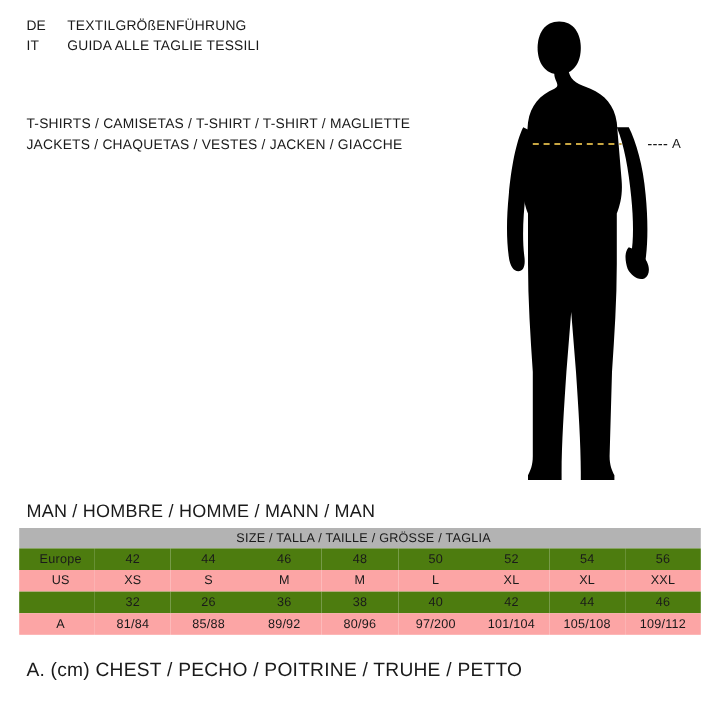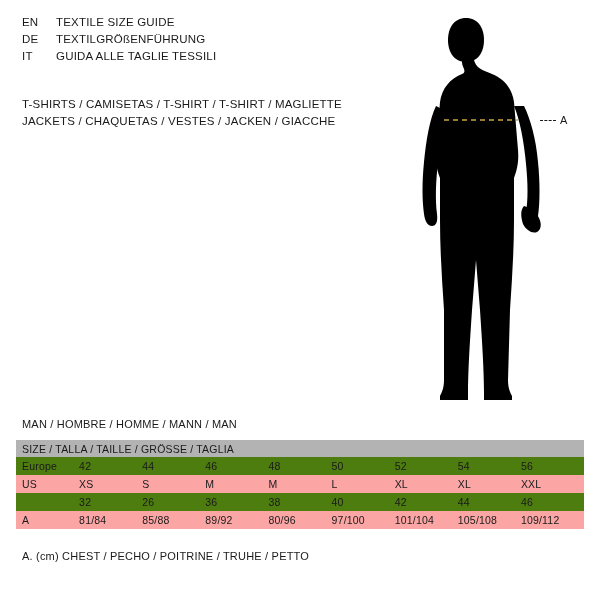--- a/index.html
+++ b/index.html
@@ -87,38 +87,38 @@
     top: 110px;
     width: 16px;
     border-top: 1px dashed #1a1a1a;
   }
 
   
   .table-title {
     position: absolute;
     left: 22px;
     top: 418px;
-    font-size: 11px;
+    font-size: 15px;
     letter-spacing: 0.2px;
     color: #1a1a1a;
   }
   .size-table {
     position: absolute;
     left: 16px;
     top: 440px;
     width: 568px;
     border-collapse: collapse;
     font-size: 10.5px;
     color: #1a1a1a;
     table-layout: fixed;
   }
   .size-table td, .size-table th {
     padding: 0;
     height: 18px;
-    text-align: left;
+    text-align: center;
     font-weight: normal;
     letter-spacing: 0.2px;
     vertical-align: middle;
   }
   .size-table .col-label { width: 88px; padding-left: 6px; }
   .size-table .cell { width: 60px; }
   .row-head td {
     background: #b3b3b3;
     height: 17px;
     padding-left: 6px;
@@ -127,35 +127,31 @@
     background: #4d7c0f;
   }
   .row-b td, .row-d td {
     background: #fca5a5;
   }
 
   .footnote {
     position: absolute;
     left: 22px;
     top: 550px;
-    font-size: 11px;
+    font-size: 16px;
     letter-spacing: 0.2px;
     color: #1a1a1a;
   }
 </style>
 </head>
 <body>
 
 <div class="page">
 
   <div class="lang-block">
-    <div class="lang-row">
-      <span class="lang-code">EN</span>
-      <span class="lang-text">TEXTILE SIZE GUIDE</span>
-    </div>
     <div class="lang-row">
       <span class="lang-code">DE</span>
       <span class="lang-text">TEXTILGRÖßENFÜHRUNG</span>
     </div>
     <div class="lang-row">
       <span class="lang-code">IT</span>
       <span class="lang-text">GUIDA ALLE TAGLIE TESSILI</span>
     </div>
   </div>
 
@@ -238,21 +234,21 @@
         <td class="cell">42</td>
         <td class="cell">44</td>
         <td class="cell">46</td>
       </tr>
       <tr class="row-d">
         <td class="col-label">A</td>
         <td class="cell">81/84</td>
         <td class="cell">85/88</td>
         <td class="cell">89/92</td>
         <td class="cell">80/96</td>
-        <td class="cell">97/100</td>
+        <td class="cell">97/200</td>
         <td class="cell">101/104</td>
         <td class="cell">105/108</td>
         <td class="cell">109/112</td>
       </tr>
     </tbody>
   </table>
 
   <div class="footnote">A. (cm) CHEST / PECHO / POITRINE / TRUHE / PETTO</div>
 
 </div>

